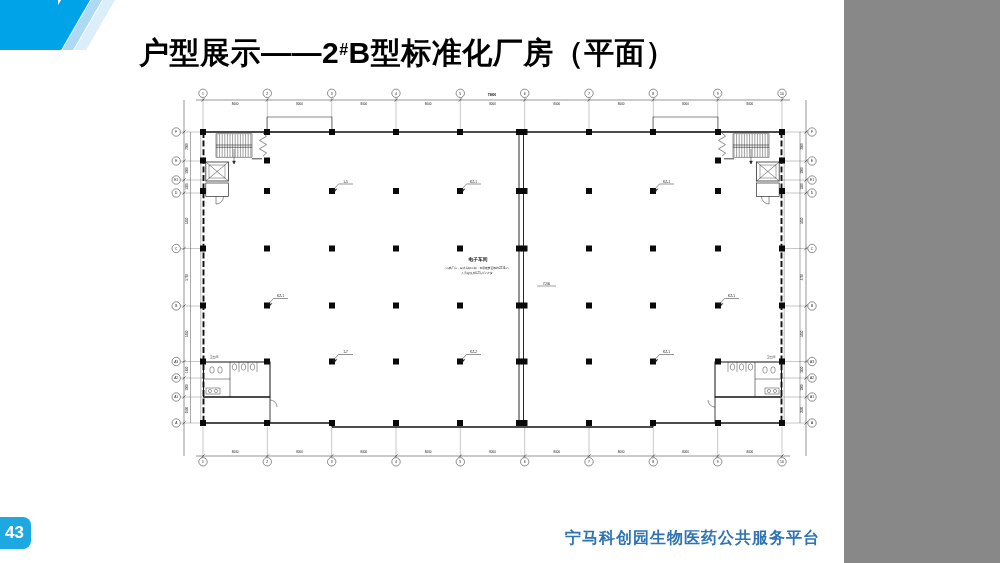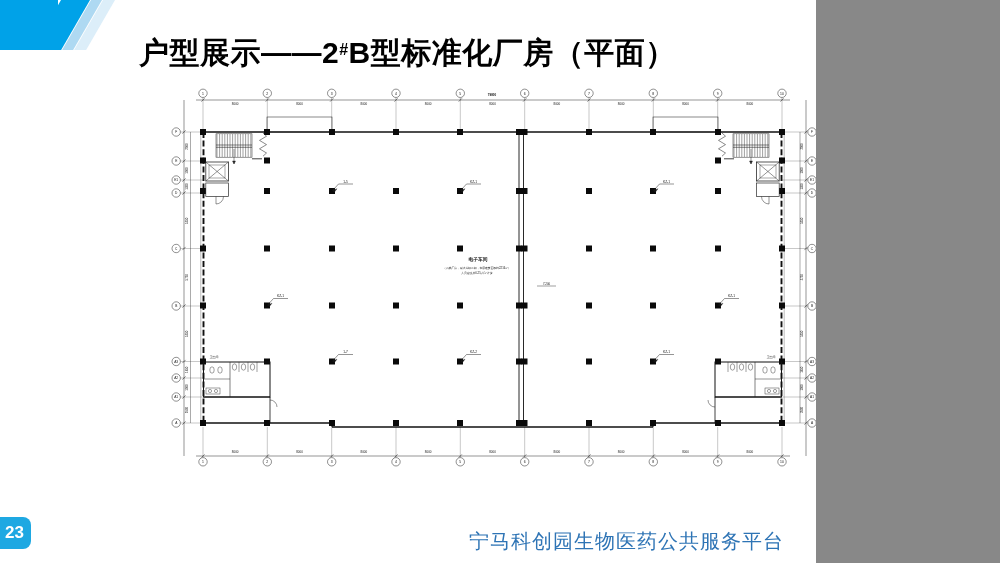--- a/index.html
+++ b/index.html
@@ -1,32 +1,32 @@
 <!DOCTYPE html>
 <html><head>
 <meta charset="utf-8">
 <style>
   html,body{margin:0;padding:0;background:#888;}
   .slide{position:relative;width:816px;height:563px;background:#fff;overflow:hidden;
-         font-family:"Liberation Sans",sans-serif;}
+         font-family:"Liberation Sans",sans-serif;padding-left:28px;}
   
   .hdr-rect{position:absolute;left:0;top:0;width:58px;height:50px;}
   .skew{position:absolute;top:0;height:50px;transform:skewX(-30deg);transform-origin:top left;}
   .s1{left:61px;width:29px;}
   .s2{left:91px;width:11px;}
   .s3{left:103px;width:12px;}
   .title{position:absolute;left:139px;top:13px;font-size:30px;font-weight:800;color:#000;
          letter-spacing:.5px;white-space:nowrap;}
   .title .hash{font-size:16px;vertical-align:8px;font-weight:800;}
   .caption{position:absolute;left:578px;top:466px;font-size:23px;font-weight:800;color:#000;
            letter-spacing:1px;white-space:nowrap;}
   .badge{position:absolute;left:-8px;top:517px;width:39px;height:32px;border-radius:8px;
          color:#fff;font-size:17px;font-weight:700;display:flex;align-items:center;
          justify-content:center;padding-left:6px;box-sizing:border-box;}
-  .footer{position:absolute;right:32px;top:528px;font-size:20px;font-weight:400;
+  .footer{position:absolute;right:24px;top:528px;font-size:16px;font-weight:700;
           letter-spacing:1px;white-space:nowrap;}
   svg#plan{position:absolute;left:0;top:0;}
   svg#plan text{font-family:"Liberation Sans",sans-serif;}
 </style>
 </head>
 <body>
 
 <div class="slide">
 
   <div>
@@ -486,17 +486,17 @@
         <text x="478" y="261" fill="#111" font-size="4.8" text-anchor="middle" font-weight="bold">电子车间</text>
         <text x="477" y="268.5" fill="#111" font-size="2.8" text-anchor="middle">（丙类厂房，耐火等级二级，本层建筑面积约2216㎡）</text>
         <text x="477" y="274" fill="#111" font-size="2.8" text-anchor="middle">人员密度按0.25人/㎡计算</text>
         <line x1="537" y1="286" x2="556" y2="286" stroke="#2b2b2b" stroke-width="0.45" stroke-linecap="butt"></line>
         <text x="546.5" y="284.6" fill="#111" font-size="2.9" text-anchor="middle">7.200</text>
       </g>
     </svg>
 
 
   <div class="badge" style="background: rgb(30, 168, 226);">
-    <span>23</span>
+    <span>43</span>
   </div>
 
   <div class="footer" style="color: rgb(46, 116, 181);">宁马科创园生物医药公共服务平台</div>
 </div>
 
 </body></html>

